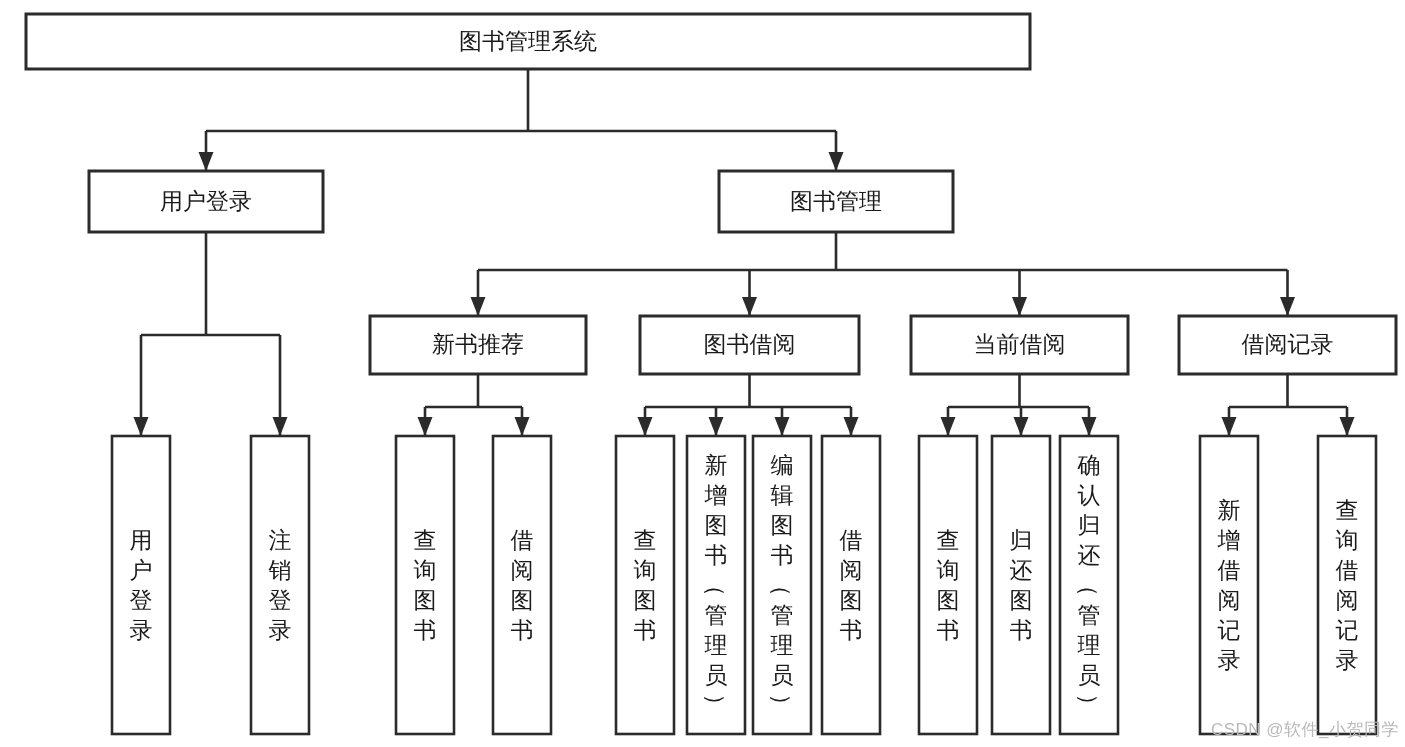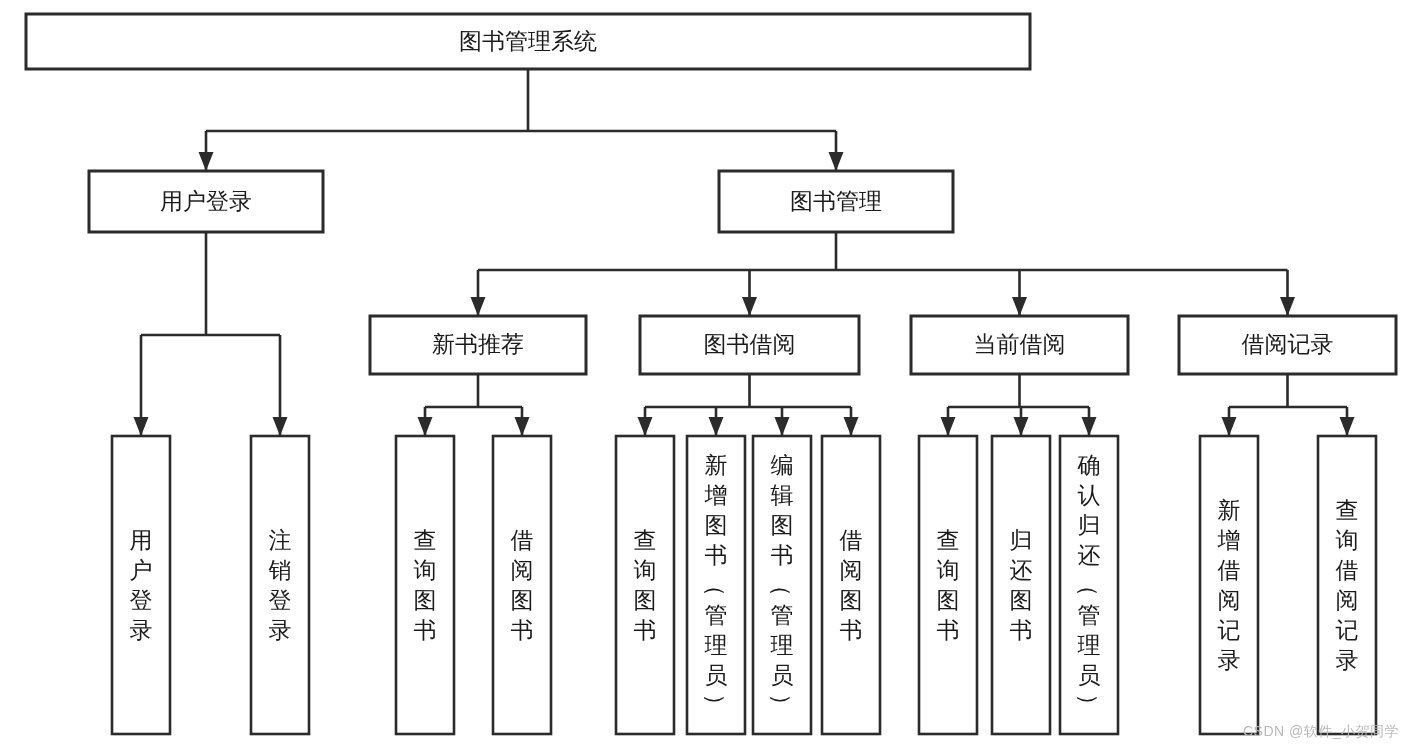--- a/index.html
+++ b/index.html
@@ -55,21 +55,21 @@
     font-family: "Liberation Sans", "DejaVu Sans", sans-serif;
     font-size: 23px;
     fill: #1b1b1b;
     text-anchor: middle;
   }
   .watermark {
     position: absolute;
     right: 14px;
     bottom: 6px;
     font-family: "Liberation Sans", "DejaVu Sans", sans-serif;
-    font-size: 14px;
+    font-size: 17px;
     color: #b9b9b9;
     letter-spacing: 0.5px;
     white-space: nowrap;
     pointer-events: none;
   }
 </style>
 </head>
 <body>
 
 <div id="diagram-root">

